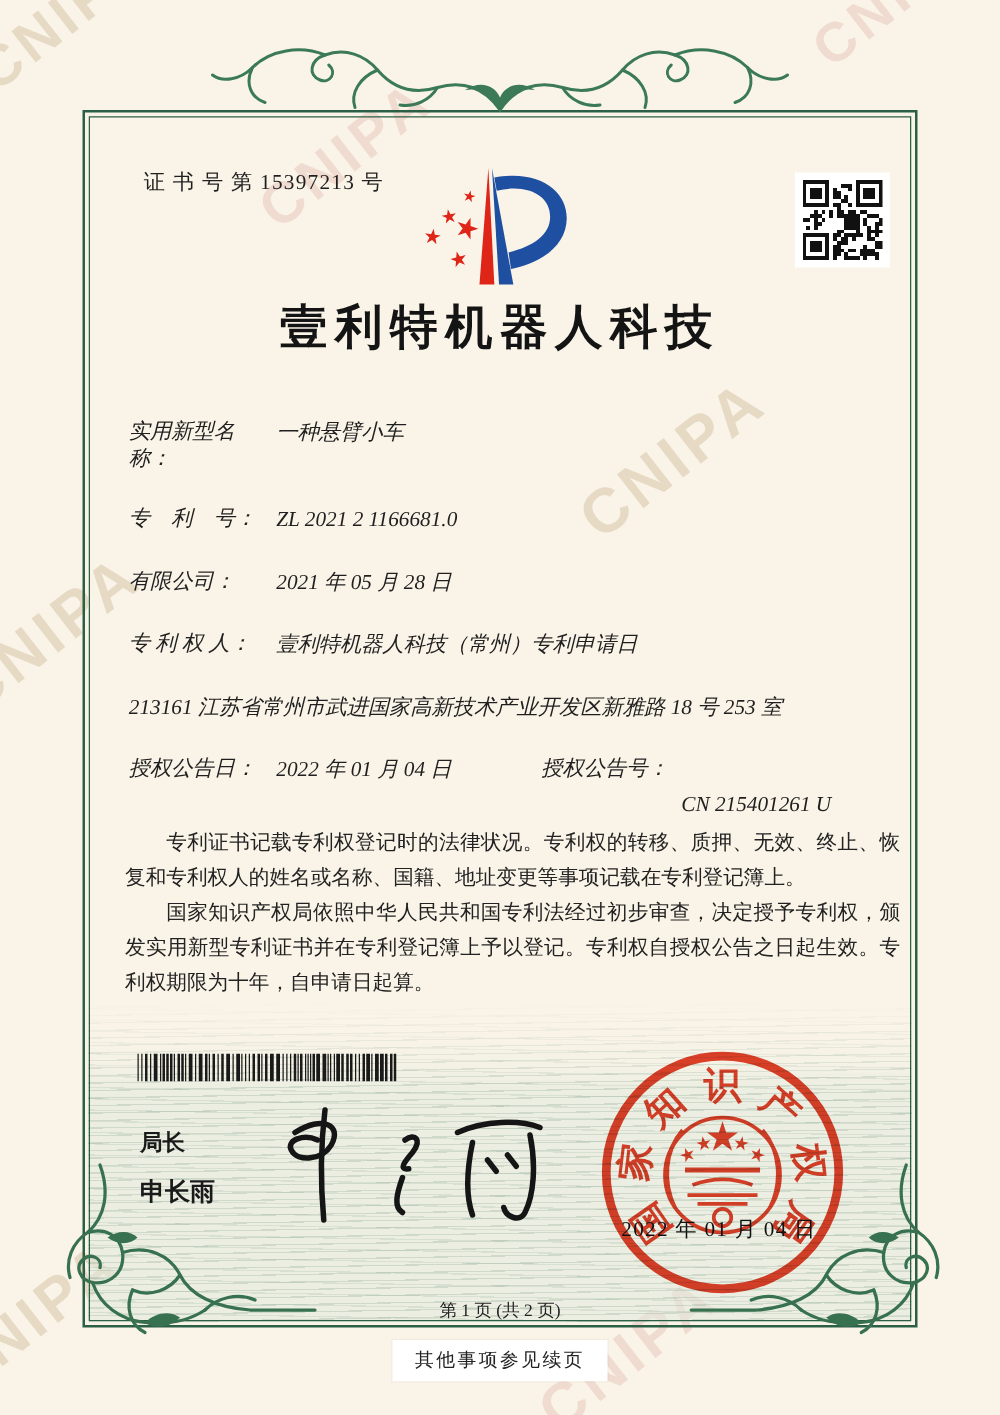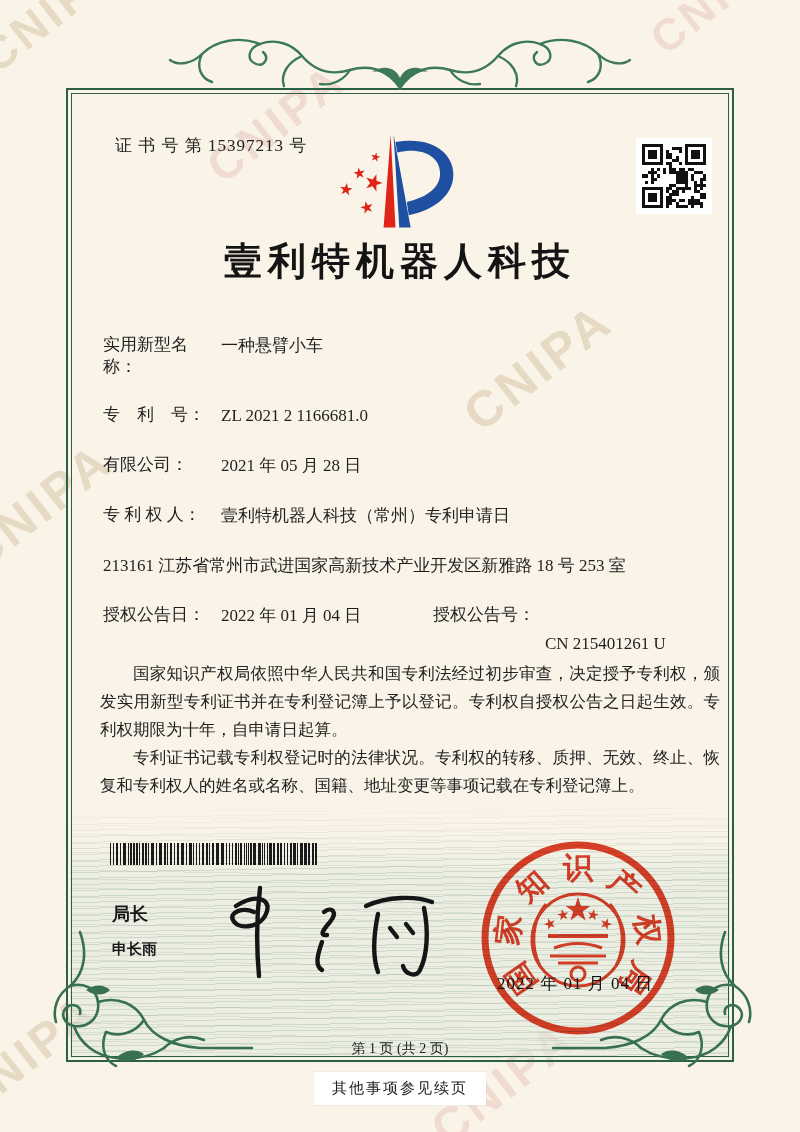--- a/index.html
+++ b/index.html
@@ -41,40 +41,40 @@
   
   .cert-no{position:absolute;left:103px;top:134px;font-size:17px;color:#1f1f1f;letter-spacing:1px;margin-left:12px;}
   .logo{position:absolute;left:328px;top:126px;}
   .qr{position:absolute;left:636px;top:138px;width:76px;height:76px;background:#fff;
       display:flex;align-items:center;justify-content:center;}
   .title{position:absolute;left:0;top:236px;width:100%;text-align:center;
       font-size:38px;font-weight:bold;color:#141414;letter-spacing:6px;}
 
   
   .fields{position:absolute;left:103px;top:334px;width:618px;font-size:17px;color:#1f1f1f;}
-  .frow{display:flex;line-height:22px;margin-bottom:26px;}
+  .frow{display:flex;line-height:22px;margin-bottom:26px;font-style:italic;}
   .flabel{width:118px;flex:none;}
   .fvalue{flex:1;line-height:24px;}
   .frow.grant .fvalue1{width:212px;flex:none;}
   .frow.grant .flabel2{width:112px;flex:none;margin-left:0px;}
   .frow.grant .fvalue2{flex:1;margin-top:28px;}
 
   
   .body-text{position:absolute;left:100px;top:660px;width:620px;
       font-size:16.5px;line-height:28px;color:#222;text-align:justify;}
   .body-text p{margin:0;text-indent:2em;}
 
   
   .barcode{position:absolute;left:110px;top:843px;width:212px;height:22px;
       display:flex;align-items:stretch;}
   .barcode i{display:block;background:#1a1a1a;height:100%;}
 
   .issuer-title{position:absolute;left:112px;top:902px;font-size:18px;font-weight:bold;
       font-family:"Liberation Sans","DejaVu Sans",sans-serif;color:#1a1a1a;}
-  .issuer-name{position:absolute;left:112px;top:940px;font-size:15px;font-weight:bold;
+  .issuer-name{position:absolute;left:112px;top:940px;font-size:20px;font-weight:bold;
       font-family:Liberation Sans, sans-serif;color:#1a1a1a;}
   .signature{position:absolute;left:218px;top:872px;}
 
   .seal{position:absolute;left:478px;top:838px;mix-blend-mode:multiply;opacity:.93;}
   .seal-date{position:absolute;left:497px;top:972px;font-size:17px;color:#111;letter-spacing:1px;}
 
   .page-info{position:absolute;left:0;top:1040px;width:100%;text-align:center;
       font-size:14px;color:#222;}
   .note-box{position:absolute;left:50%;top:1072px;transform:translateX(-50%);
       background:#fff;padding:7px 18px;font-size:15px;color:#222;letter-spacing:2px;
@@ -320,22 +320,22 @@
     </div>
     <div class="frow grant">
       <span class="flabel">授权公告日：</span>
       <span class="fvalue fvalue1">2022 年 01 月 04 日</span>
       <span class="flabel flabel2">授权公告号：</span>
       <span class="fvalue fvalue2">CN 215401261 U</span>
     </div>
   </div>
 
   <div class="body-text">
+    <p>专利证书记载专利权登记时的法律状况。专利权的转移、质押、无效、终止、恢复和专利权人的姓名或名称、国籍、地址变更等事项记载在专利登记簿上。</p>
     <p>国家知识产权局依照中华人民共和国专利法经过初步审查，决定授予专利权，颁发实用新型专利证书并在专利登记簿上予以登记。专利权自授权公告之日起生效。专利权期限为十年，自申请日起算。</p>
-    <p>专利证书记载专利权登记时的法律状况。专利权的转移、质押、无效、终止、恢复和专利权人的姓名或名称、国籍、地址变更等事项记载在专利登记簿上。</p>
   </div>
 
   <div class="barcode">
       <i style="width: 1px; margin-right: 2px;"></i>
       <i style="width: 1px; margin-right: 2px;"></i>
       <i style="width: 2px; margin-right: 2px;"></i>
       <i style="width: 1px; margin-right: 2px;"></i>
       <i style="width: 3px; margin-right: 2px;"></i>
       <i style="width: 1px; margin-right: 1px;"></i>
       <i style="width: 2px; margin-right: 1px;"></i>

